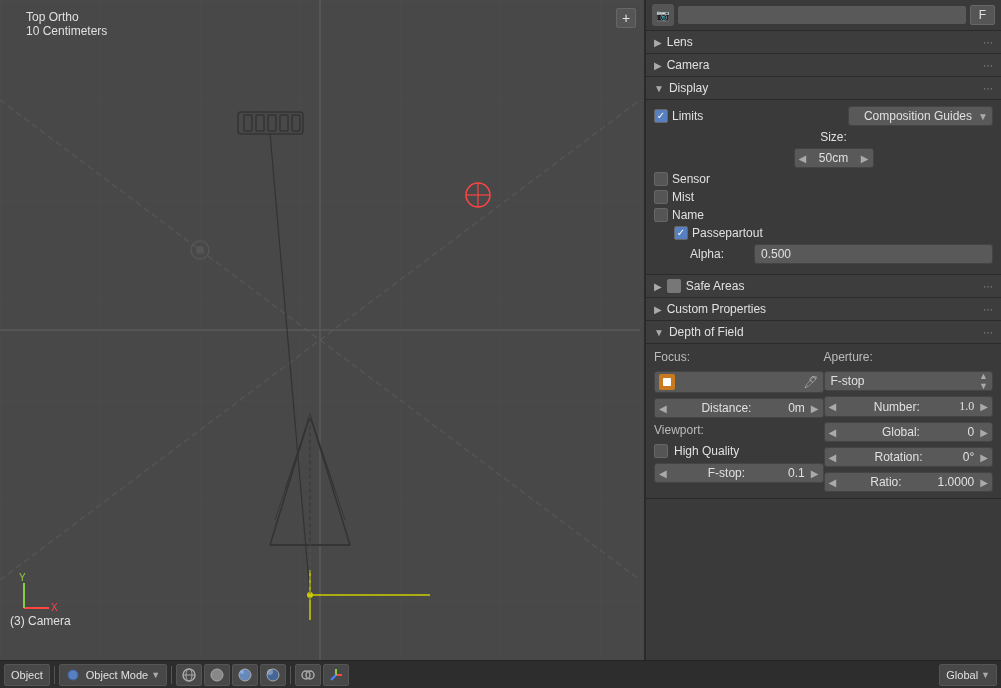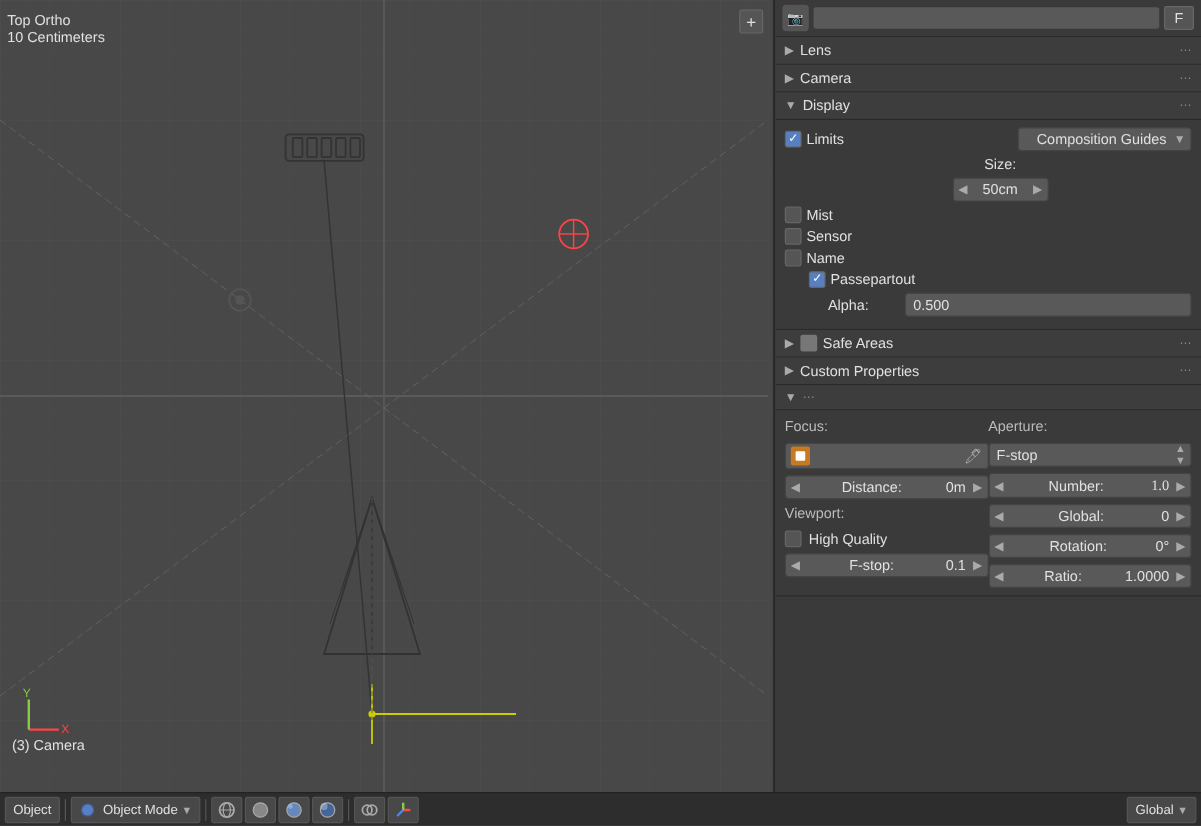--- a/index.html
+++ b/index.html
@@ -26,21 +26,21 @@
       flex: 1;
       background: #474747;
       position: relative;
       overflow: hidden;
       border-right: 2px solid #2a2a2a;
     }
 
     .viewport-info {
       position: absolute;
       top: 10px;
-      left: 6px;
+      left: 26px;
       color: #e0e0e0;
       font-size: 12px;
       pointer-events: none;
     }
 
     .viewport-canvas {
       width: 100%;
       height: 100%;
     }
 
@@ -532,26 +532,26 @@
           <span class="prop-label">Size:</span>
           <div class="dof-number-stepper" style="min-width:80px; justify-content: space-between;">
             <span class="stepper-arrow-left">◀</span>
             <span class="stepper-value">50cm</span>
             <span class="stepper-arrow-right">▶</span>
           </div>
         </div>
 
         <div class="prop-row">
           <div class="prop-checkbox"></div>
-          <span class="prop-label">Mist</span>
+          <span class="prop-label">Sensor</span>
         </div>
 
         <div class="prop-row">
           <div class="prop-checkbox"></div>
-          <span class="prop-label">Sensor</span>
+          <span class="prop-label">Mist</span>
         </div>
 
         <div class="prop-row">
           <div class="prop-checkbox"></div>
           <span class="prop-label">Name</span>
         </div>
 
         <div class="passepartout-row" style="margin-left: 20px;">
           <div class="prop-checkbox checked">
             <span class="prop-checkbox-mark">✓</span>
@@ -581,20 +581,21 @@
       <div class="prop-section-header">
         <span class="section-arrow">▶</span>
         <span class="section-title">Custom Properties</span>
         <span class="prop-dots">⋯</span>
       </div>
     </div>
 
     <div class="prop-section">
       <div class="prop-section-header">
         <span class="section-arrow">▼</span>
+        <span class="section-title">Depth of Field</span>
         <span class="prop-dots">⋯</span>
       </div>
       <div class="prop-section-content">
         <div class="dof-grid">
 
           <div class="dof-col">
             <div class="dof-label">Focus:</div>
 
             <div class="dof-object-row">
               <div class="dof-obj-icon">

